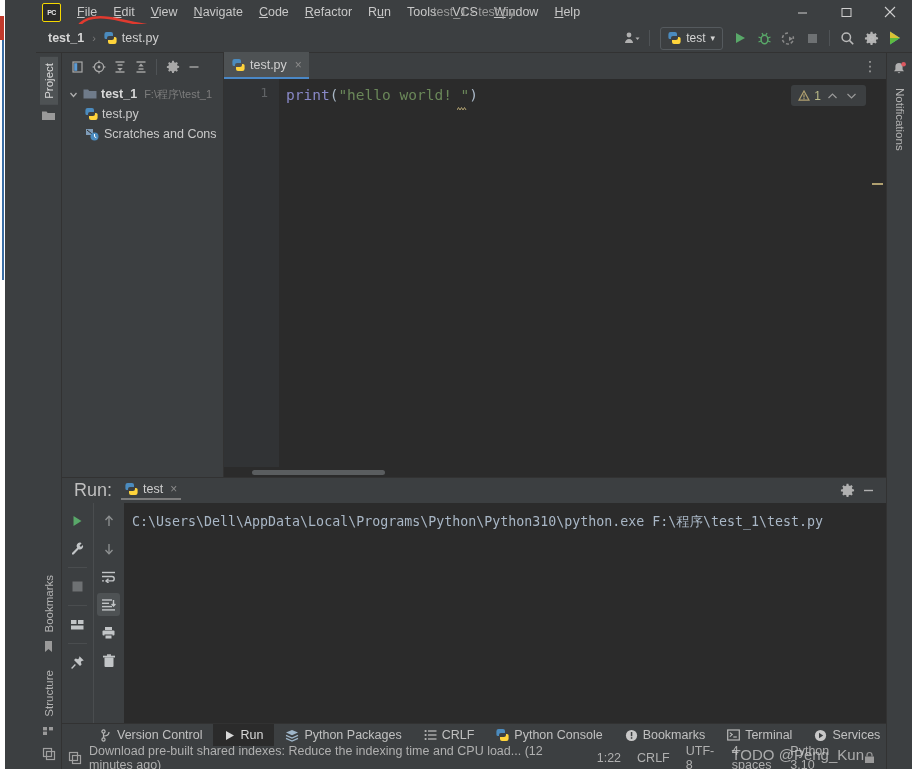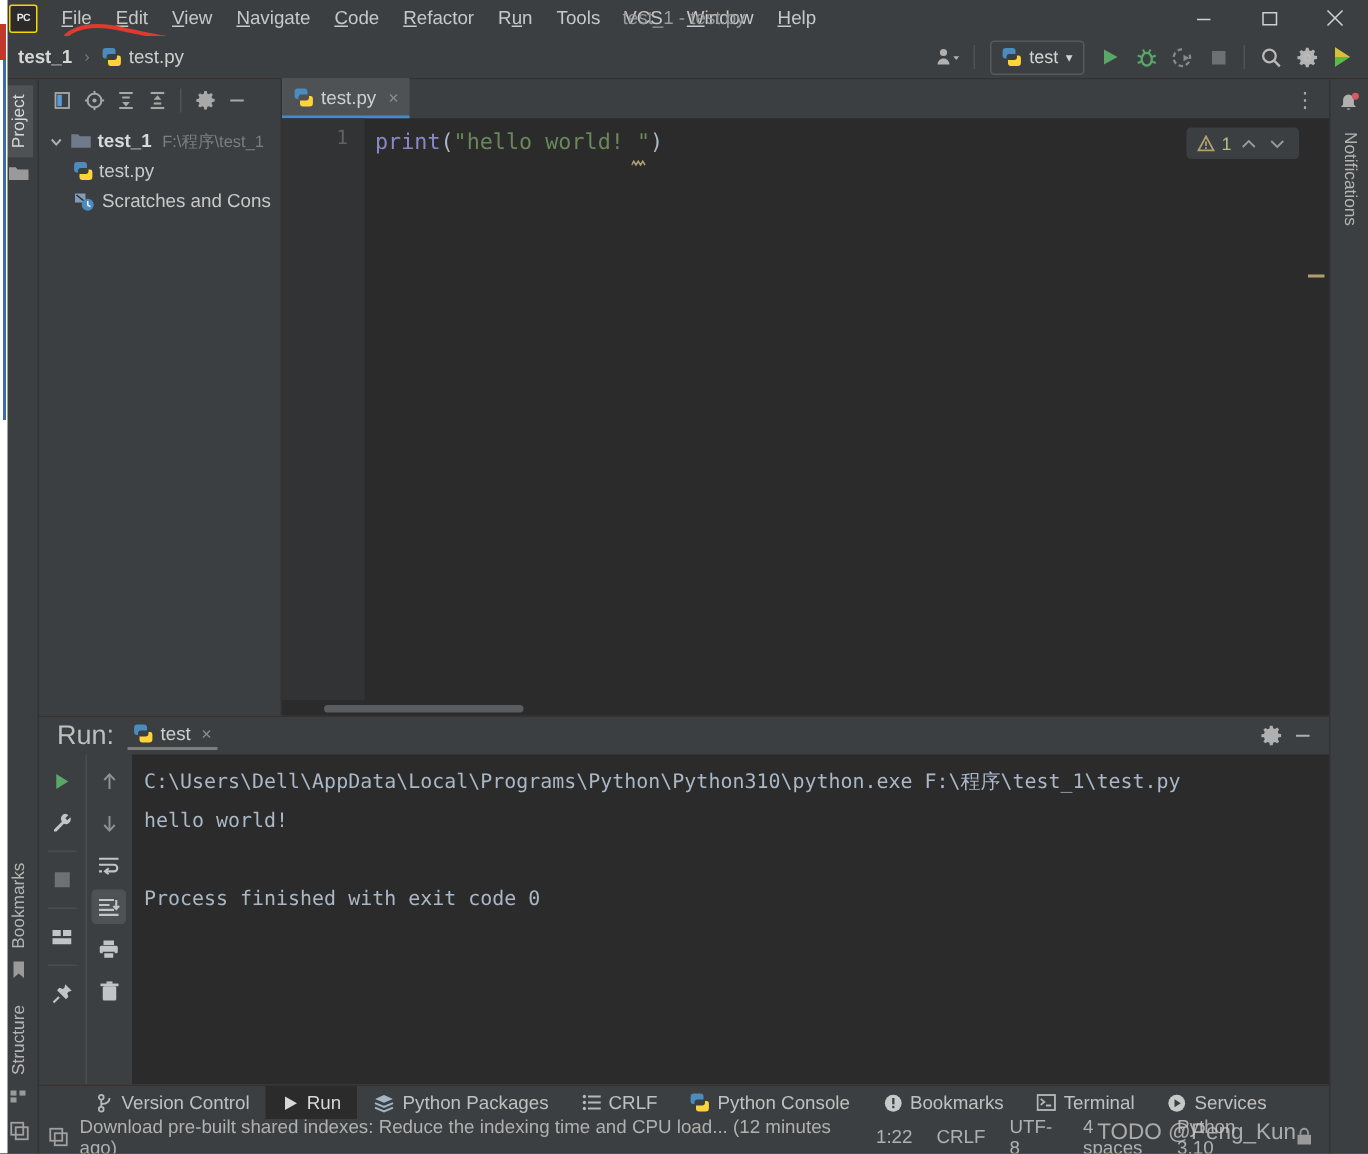--- a/index.html
+++ b/index.html
@@ -5,21 +5,21 @@
   html,body{margin:0;padding:0;}
   body{
     width:912px;height:769px;
     background:#3c3f41;
     font-family:"Liberation Sans", sans-serif;
     font-size:12.5px;
     color:#bbbbbb;
     overflow:hidden;
     position:relative;
   }
-  .app{position:absolute;inset:0;display:flex;flex-direction:column;background:#c2410c;}
+  .app{position:absolute;inset:0;display:flex;flex-direction:column;background:#22c55e;margin-left:36px;}
 
   
   .titlebar{height:24px;background:#3c3f41;display:flex;align-items:center;padding:0 0 0 6px;position:relative;flex:0 0 auto;}
   .pc-logo{width:17px;height:17px;border:1.5px solid #f5d800;background:#2b2b2b;border-radius:2px;display:flex;align-items:center;justify-content:center;font-size:7px;font-weight:bold;color:#e6e6e6;margin-right:8px;letter-spacing:-0.5px;}
   .menu{display:flex;align-items:center;gap:0px;}
   .menu-item{padding:2px 8px;color:#c8c8c8;font-size:12.5px;line-height:16px;white-space:nowrap;}
   .menu-item .mn{text-decoration:underline;}
   .win-title{position:absolute;left:0;right:0;text-align:center;color:#9a9a9a;font-size:12.5px;pointer-events:none;}
   .win-btns{margin-left:auto;display:flex;align-items:center;height:24px;}
   .win-btn{width:44px;height:24px;display:flex;align-items:center;justify-content:center;color:#cfcfcf;font-size:13px;}
@@ -515,21 +515,21 @@
               </div>
               <div class="gico">
                 <svg width="14" height="14" viewBox="0 0 14 14">
                     <rect x="2.5" y="3.5" width="9" height="9.5" rx="1" fill="#c2c5c7"></rect>
                     <rect x="1" y="1.7" width="12" height="1.8" fill="#c2c5c7"></rect>
                     <rect x="5" y="0.3" width="4" height="1.6" fill="#c2c5c7"></rect>
                   </svg>
               </div>
             </div>
           </div>
-          <div class="console"><div>C:\Users\Dell\AppData\Local\Programs\Python\Python310\python.exe F:\程序\test_1\test.py</div><div>hello world!</div><div>&nbsp;</div><div>Process finished with exit code 0</div></div>
+          <div class="console"><div>C:\Users\Dell\AppData\Local\Programs\Python\Python310\python.exe F:\程序\test_1\test.py</div><div>&nbsp;</div></div>
         </div>
       </div>
 
       <div class="bottabs">
         <div class="btab">
           <span>
             <svg width="11" height="13" viewBox="0 0 11 13" style="display:block">
                 <circle cx="2.5" cy="2.5" r="1.6" fill="none" stroke="#b8b8b8" stroke-width="1.2"></circle>
                 <circle cx="2.5" cy="10.5" r="1.6" fill="none" stroke="#b8b8b8" stroke-width="1.2"></circle>
                 <line x1="2.5" y1="4.2" x2="2.5" y2="8.8" stroke="#b8b8b8" stroke-width="1.2"></line>

